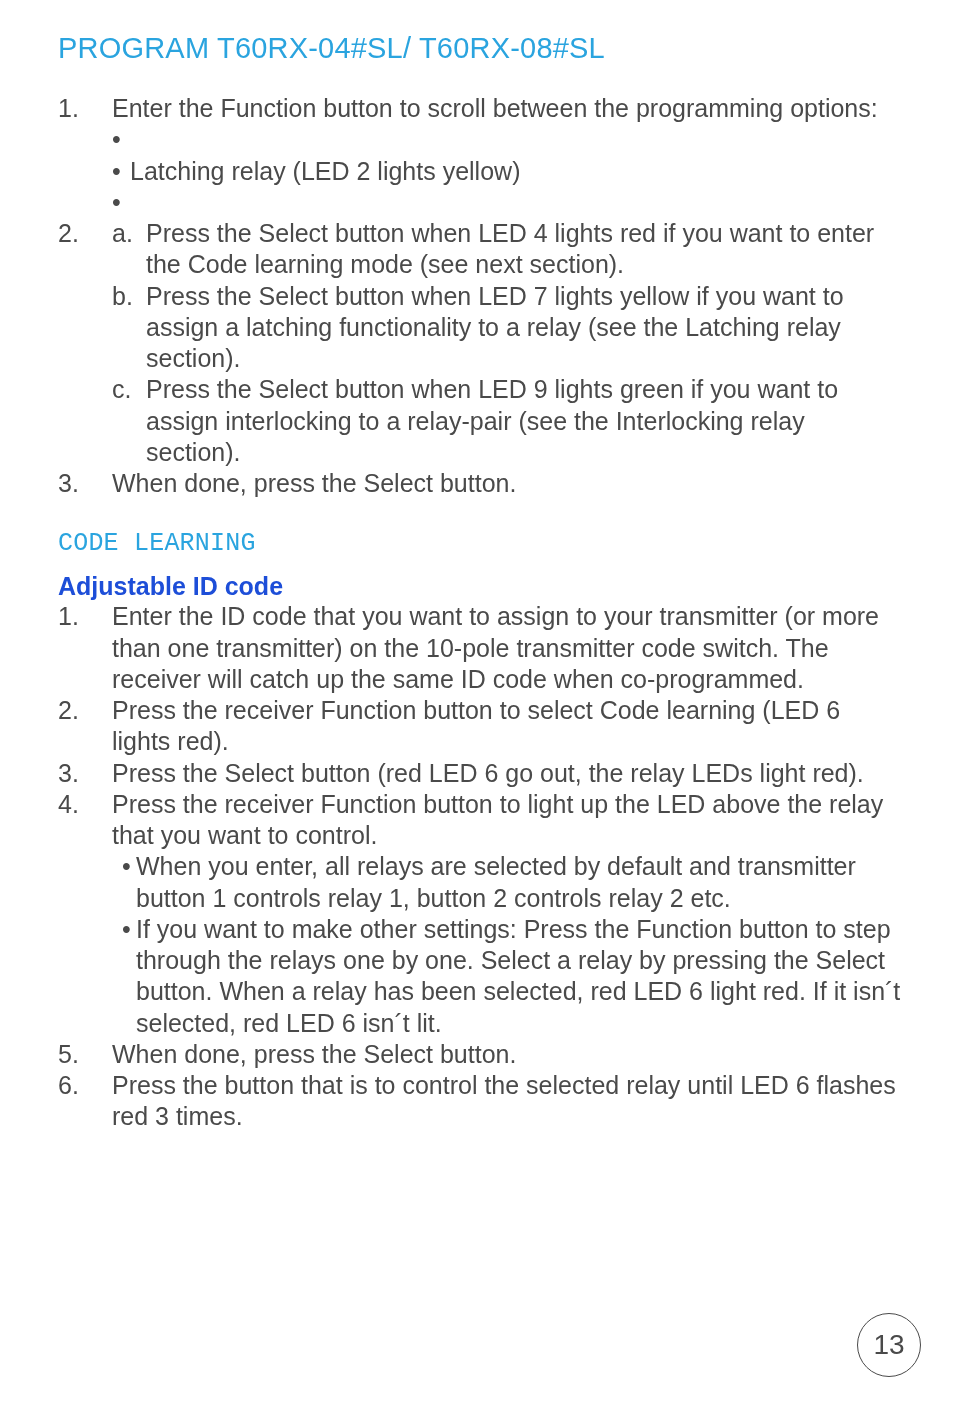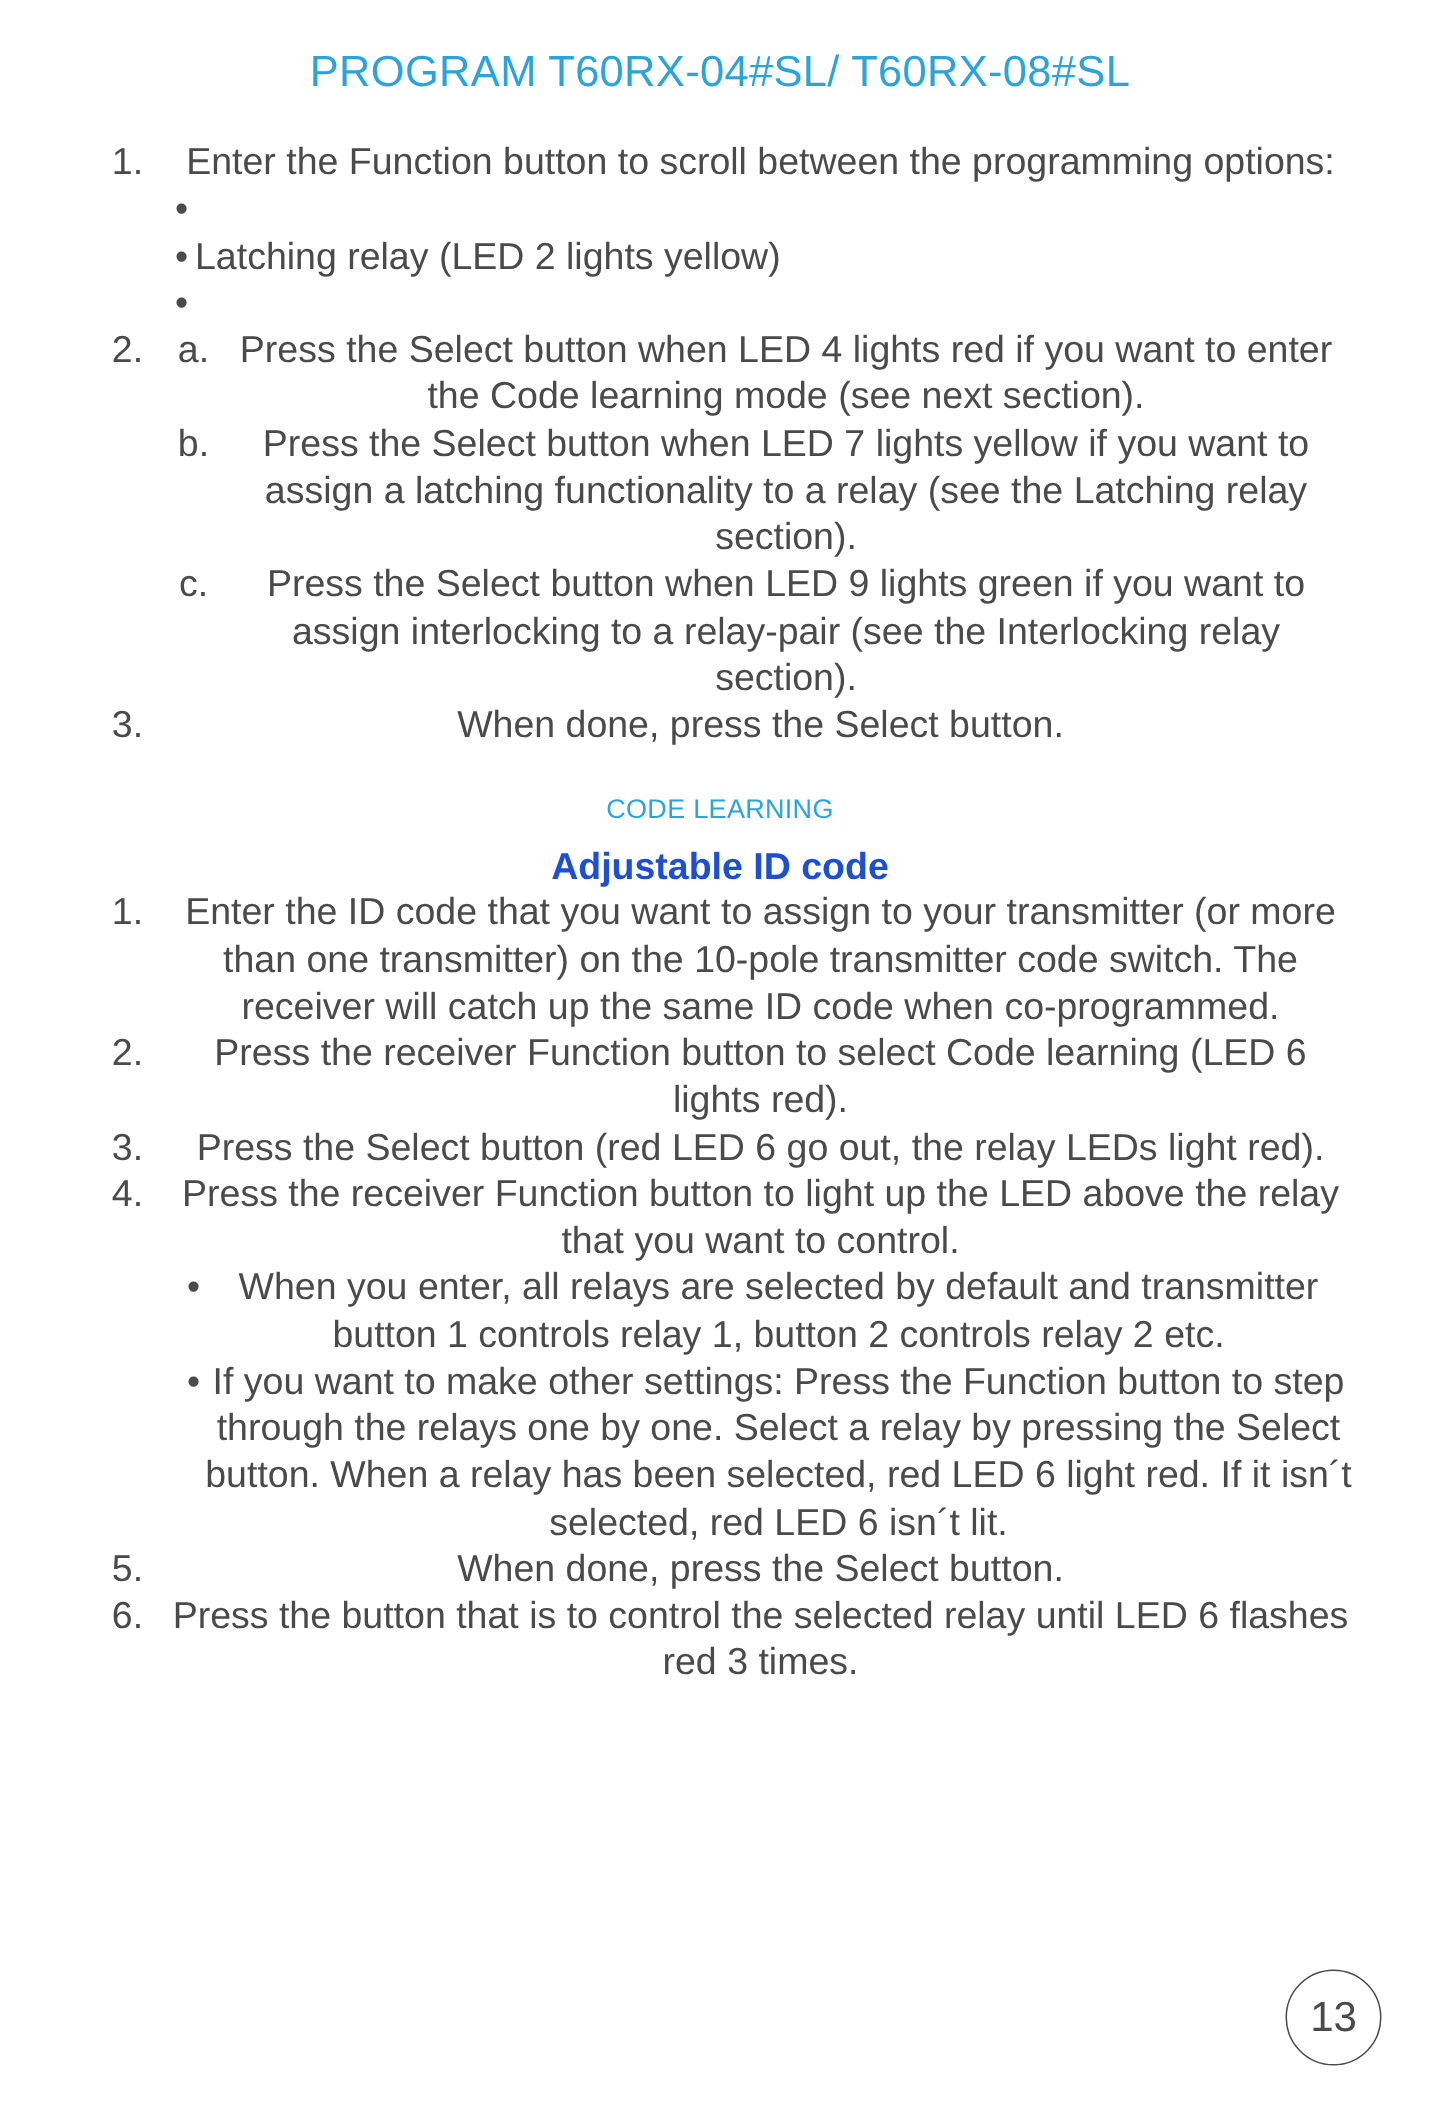--- a/index.html
+++ b/index.html
@@ -10,21 +10,20 @@
     background: #fff;
     font-family: "Gill Sans", "Gill Sans MT", "Trebuchet MS", sans-serif;
     color: #4a4a4a;
   }
   .page {
     position: relative;
     width: 960px;
     height: 1401px;
     padding: 32px 58px 0 58px;
     box-sizing: border-box;
-    text-align: center;
   }
   .title {
     color: #2aa4df;
     font-size: 29px;
     font-weight: 300;
     letter-spacing: 0.2px;
     margin-bottom: 28px;
   }
   .ol {
     font-size: 25px;
@@ -57,25 +56,26 @@
     display: flex;
     flex-direction: row;
     align-items: flex-start;
   }
   .sub-row .snum {
     flex: 0 0 34px;
     min-width: 34px;
   }
   .sub-heading {
     color: #2aa4df;
-    font-size: 18px;
+    font-size: 25px;
     font-weight: 300;
     margin-top: 30px;
     margin-bottom: 14px;
     letter-spacing: 0.2px;
+    font-family: Liberation Mono, monospace;
   }
   .adjustable {
     color: #1d4ed8;
     font-size: 25px;
     font-weight: 600;
     margin-bottom: 0;
   }
   .indent-bullet {
     display: flex;
     flex-direction: row;

